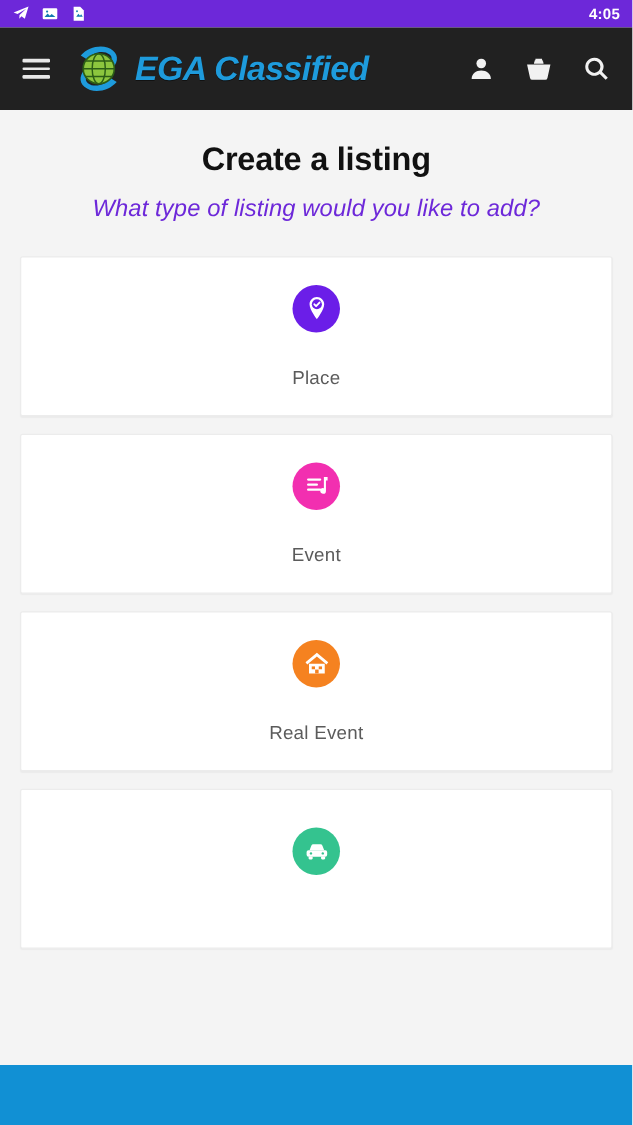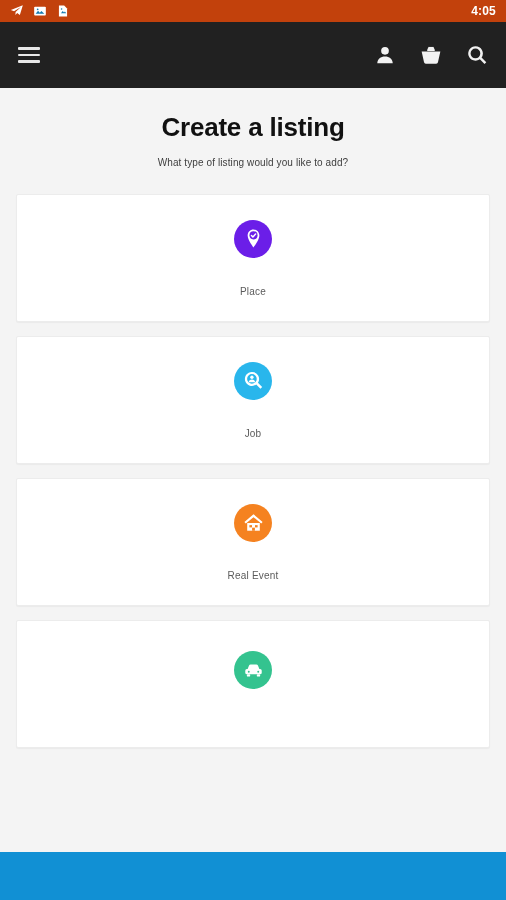--- a/index.html
+++ b/index.html
@@ -15,21 +15,21 @@
     width: 506px;
     height: 900px;
     background: #f4f4f4;
     display: flex;
     flex-direction: column;
   }
 
   
   .status-bar {
     height: 22px;
-    background: #c2410c;
+    background: #6d28d9;
     display: flex;
     align-items: center;
     padding: 0 10px;
     flex: 0 0 22px;
   }
   .status-left { display: flex; align-items: center; gap: 9px; }
   .status-icon { width: 14px; height: 14px; display: block; }
   .status-right { margin-left: auto; display: flex; align-items: center; }
   .status-time {
     color: #ffffff;
@@ -102,24 +102,25 @@
   .page-title {
     text-align: center;
     font-size: 26px;
     font-weight: bold;
     color: #111111;
     padding-top: 24px;
     letter-spacing: -0.2px;
   }
   .page-sub {
     text-align: center;
-    font-size: 10px;
-    color: #404040;
+    font-size: 19px;
+    color: #6d28d9;
     margin-top: 14px;
     letter-spacing: 0.1px;
+    font-style: italic;
   }
   .cards {
     margin-top: 26px;
     padding: 0 16px;
     display: flex;
     flex-direction: column;
     gap: 14px;
   }
   .card {
     background: #ffffff;
@@ -137,21 +138,21 @@
   .card-icon {
     width: 38px; height: 38px;
     border-radius: 50%;
     display: flex;
     align-items: center;
     justify-content: center;
   }
   .card-icon svg { width: 21px; height: 21px; display: block; fill: #ffffff; }
   .card-label {
     margin-top: 28px;
-    font-size: 10px;
+    font-size: 15px;
     color: #5b5b5b;
     letter-spacing: 0.2px;
   }
 
   
   .bottom-bar {
     position: absolute;
     left: 0; right: 0; bottom: 0;
     height: 48px;
     background: #1190d4;
@@ -183,20 +184,32 @@
     </div>
   </div>
 
   <div class="app-header">
     <div class="hamburger">
       <span></span>
       <span></span>
       <span></span>
     </div>
 
+    <div class="brand">
+      <svg class="logo-mark" viewBox="0 0 48 48">
+        <path d="M9 13c7-8 20-10 27-4 5 4 4 11-2 16l-3-4c4-3 5-7 2-9-5-4-14-2-19 4z" fill="#1e9bdc"></path>
+        <path d="M39 35c-7 8-20 10-27 4-5-4-4-11 2-16l3 4c-4 3-5 7-2 9 5 4 14 2 19-4z" fill="#1e9bdc"></path>
+        <ellipse cx="24" cy="24" rx="13" ry="12.5" fill="#8cc63e"></ellipse>
+        <ellipse cx="24" cy="24" rx="13" ry="12.5" fill="none" stroke="#2c5e16" stroke-width="1.4"></ellipse>
+        <ellipse cx="24" cy="24" rx="5.5" ry="12.5" fill="none" stroke="#2c5e16" stroke-width="1.2"></ellipse>
+        <line x1="11" y1="24" x2="37" y2="24" stroke="#2c5e16" stroke-width="1.2"></line>
+        <path d="M12.6 17.5h22.8M12.6 30.5h22.8" stroke="#2c5e16" stroke-width="1.2" fill="none"></path>
+      </svg>
+      <span class="brand-text">EGA Classified</span>
+    </div>
 
     <div class="header-actions">
       <svg class="hicon" viewBox="0 0 24 24">
         <circle cx="12" cy="7.4" r="4.2"></circle>
         <path d="M3.6 21c0-4.7 3.8-7.4 8.4-7.4s8.4 2.7 8.4 7.4z"></path>
       </svg>
       <svg class="hicon" viewBox="0 0 24 24">
         <path d="M9.1 3.2h5.8v2.4H9.1z"></path>
         <path d="M1.8 8.2h20.4l-2.6 11.8a2 2 0 0 1-2 1.6H6.4a2 2 0 0 1-2-1.6z"></path>
         <path d="M7.8 7.6a4.2 4.2 0 0 1 8.4 0z"></path>
@@ -217,31 +230,32 @@
         <div class="card-icon" style="background:#6b1ee8">
           <svg viewBox="0 0 24 24">
             <path d="M12 1.8c-3.7 0-6.7 3-6.7 6.7 0 5 6.7 13.7 6.7 13.7s6.7-8.7 6.7-13.7c0-3.7-3-6.7-6.7-6.7z"></path>
             <circle cx="12" cy="8.4" r="4.6" fill="#6b1ee8"></circle>
             <path d="M9.7 8.5l1.6 1.7 3.1-3.3" fill="none" stroke="#ffffff" stroke-width="1.7" stroke-linecap="round" stroke-linejoin="round"></path>
           </svg>
         </div>
         <div class="card-label">Place</div>
       </div>
 
-
-      <div class="card">
-        <div class="card-icon" style="background:#29b6ec">
-          <svg viewBox="0 0 24 24">
-            <path d="M10.2 2.2a8 8 0 1 0 4.9 14.3l4.8 4.8 2-2-4.8-4.8A8 8 0 0 0 10.2 2.2zm0 2.5a5.5 5.5 0 1 1 0 11 5.5 5.5 0 0 1 0-11z"></path>
-            <circle cx="10.2" cy="8.3" r="1.9"></circle>
-            <path d="M6.5 14.1c0-2.1 1.7-3.3 3.7-3.3s3.7 1.2 3.7 3.3z"></path>
-          </svg>
-        </div>
-        <div class="card-label">Job</div>
-      </div>
+      <div class="card">
+        <div class="card-icon" style="background:#f22fb0">
+          <svg viewBox="0 0 24 24">
+            <rect x="3" y="5.4" width="13" height="2.1" rx="1"></rect>
+            <rect x="3" y="10" width="10" height="2.1" rx="1"></rect>
+            <rect x="3" y="14.6" width="13" height="2.1" rx="1"></rect>
+            <path d="M18.4 4.2v10.1a2.6 2.6 0 1 0 1.9 2.5V7.2h1.5V4.2z"></path>
+          </svg>
+        </div>
+        <div class="card-label">Event</div>
+      </div>
+
 
       <div class="card">
         <div class="card-icon" style="background:#f58220">
           <svg viewBox="0 0 24 24">
             <path d="M12 2.6L1.6 11.3l1.6 1.9L12 5.9l8.8 7.3 1.6-1.9z"></path>
             <path d="M4.8 12.6h14.4v8.8H4.8z"></path>
             <rect x="7.3" y="15" width="3" height="2.6" fill="#f58220"></rect>
             <rect x="13.7" y="15" width="3" height="2.6" fill="#f58220"></rect>
             <rect x="10.4" y="17.9" width="3.2" height="3.5" fill="#f58220"></rect>
           </svg>

